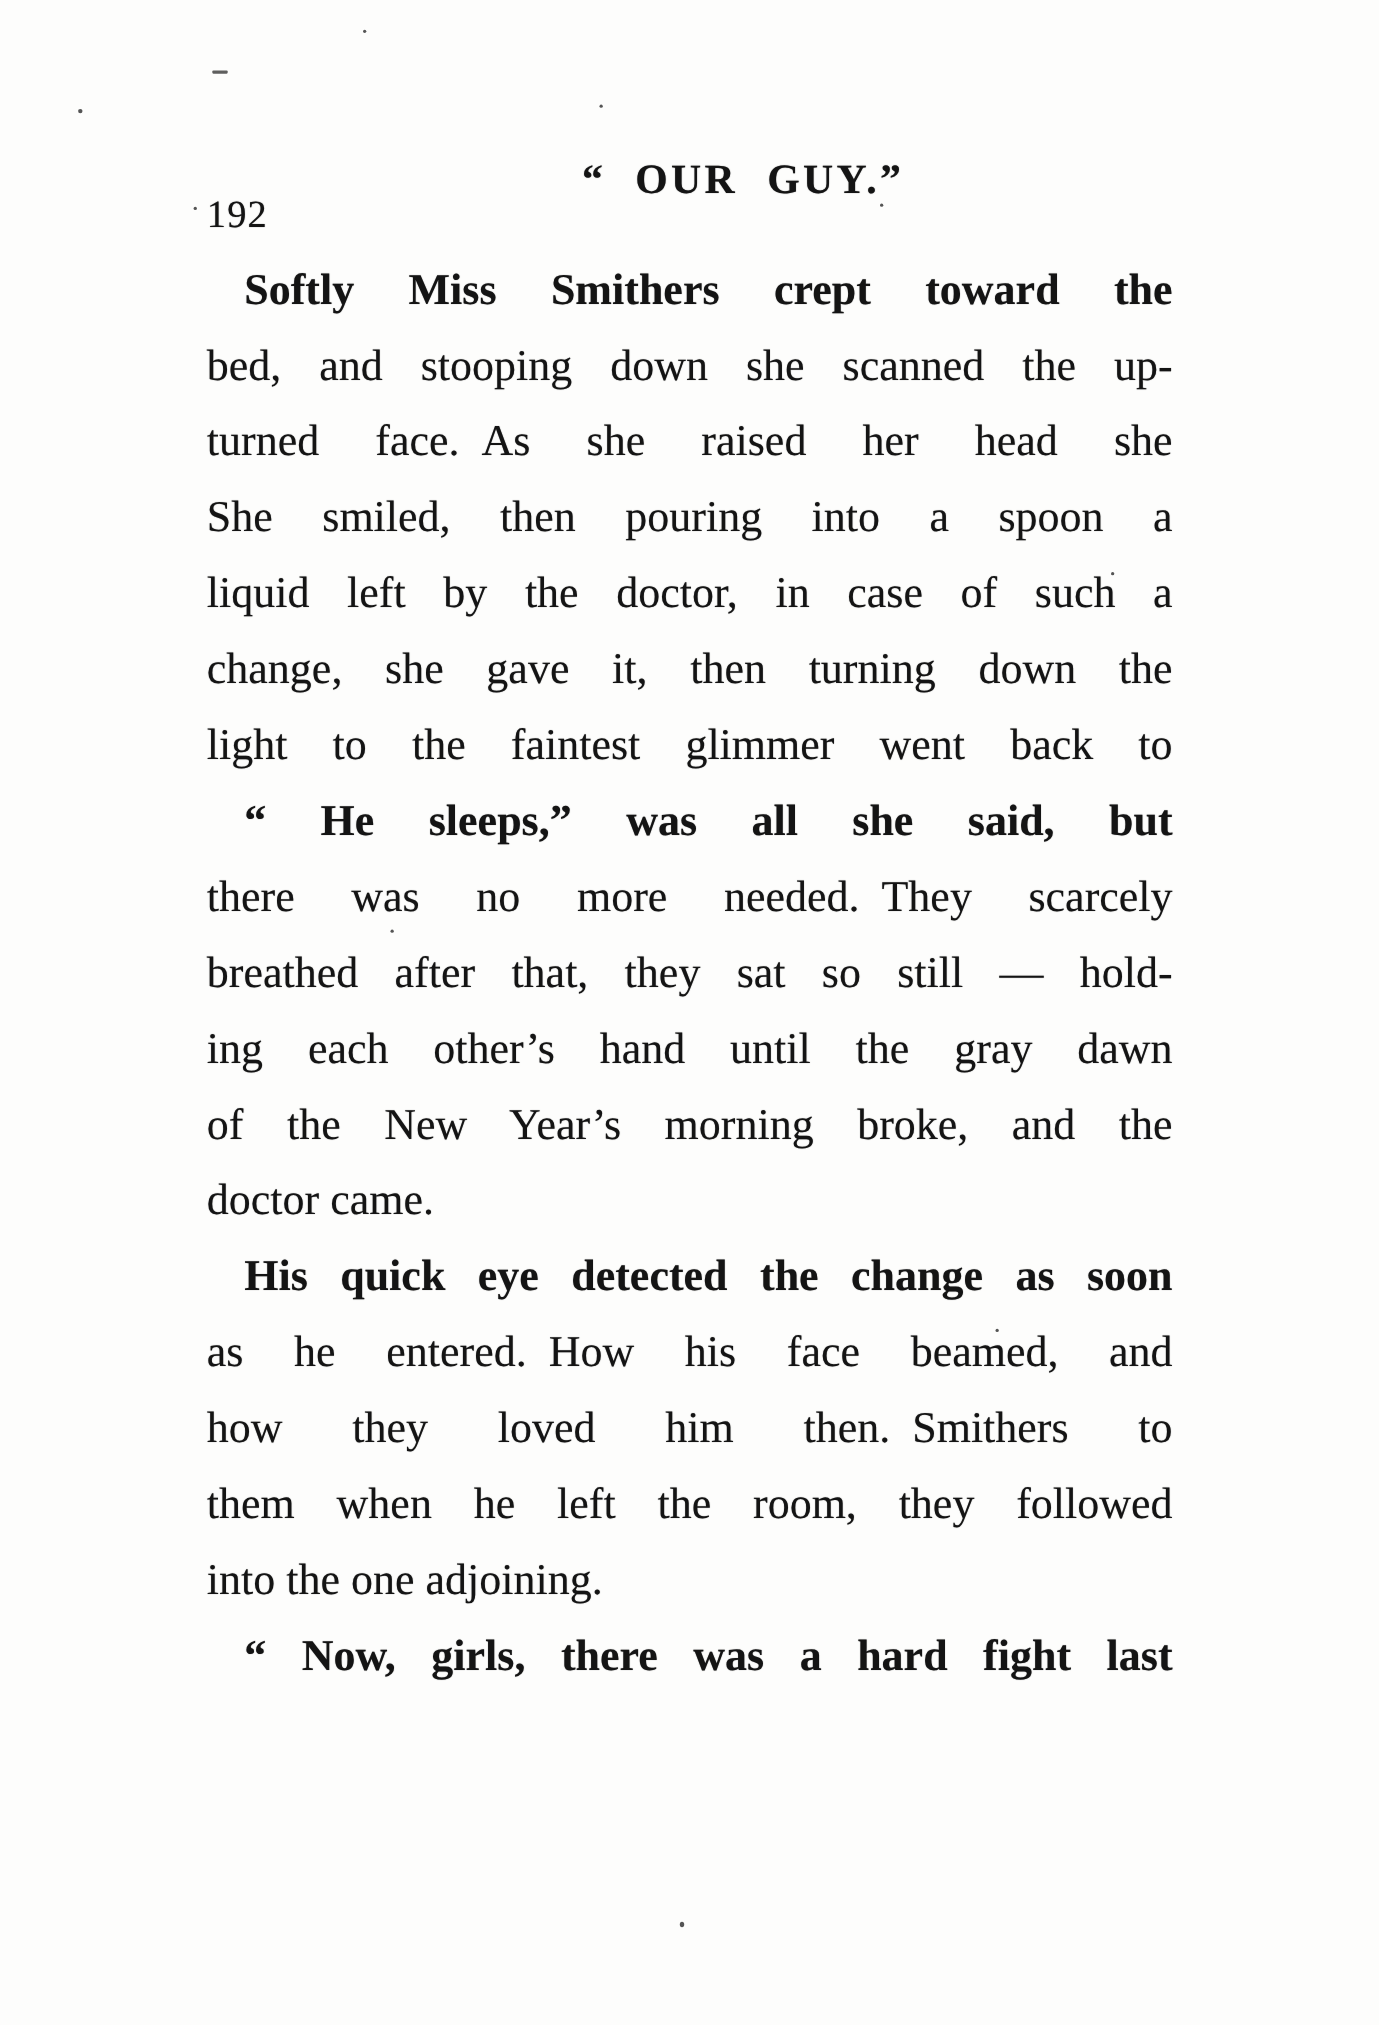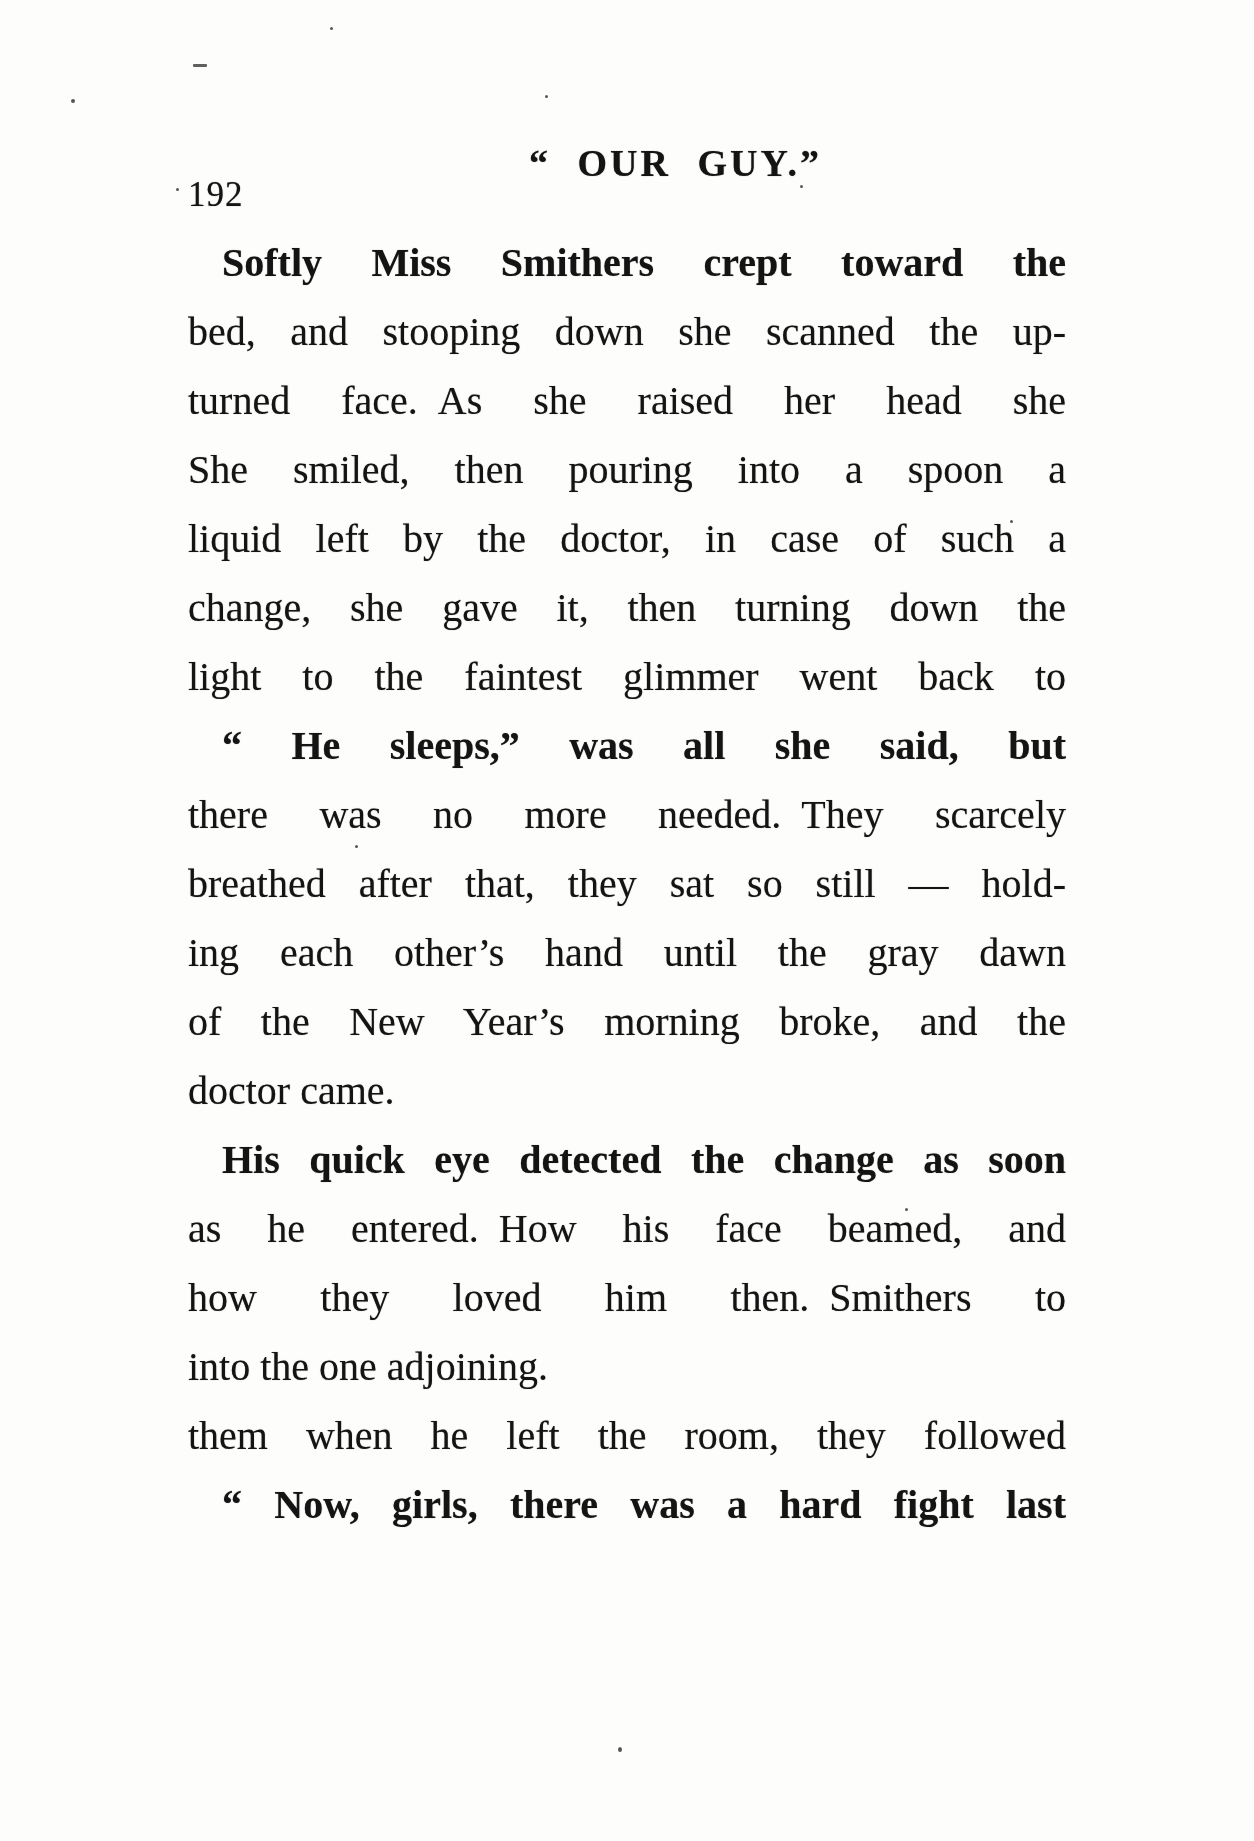--- a/index.html
+++ b/index.html
@@ -71,22 +71,22 @@
       <div class="line">light to the faintest glimmer went back to</div>
       <div class="line indent">“ He sleeps,” was all she said, but</div>
       <div class="line">there was no more needed. They scarcely</div>
       <div class="line">breathed after that, they sat so still — hold-</div>
       <div class="line">ing each other’s hand until the gray dawn</div>
       <div class="line">of the New Year’s morning broke, and the</div>
       <div class="line end">doctor came.</div>
       <div class="line indent">His quick eye detected the change as soon</div>
       <div class="line">as he entered. How his face beamed, and</div>
       <div class="line">how they loved him then. Smithers to</div>
+      <div class="line">them when he left the room, they followed</div>
       <div class="line end">into the one adjoining.</div>
-      <div class="line">them when he left the room, they followed</div>
       <div class="line indent">“ Now, girls, there was a hard fight last</div>
     </div>
 
   <div class="dash" style="left:193px;top:64px;"></div>
   <div class="speck" style="left:71px;top:99px;"></div>
   <div class="speck" style="left:176px;top:188px;width:3px;height:3px;"></div>
   <div class="speck" style="left:330px;top:27px;width:3px;height:3px;"></div>
   <div class="speck" style="left:545px;top:95px;width:3px;height:3px;"></div>
   <div class="speck" style="left:800px;top:185px;width:3px;height:3px;"></div>
   <div class="speck" style="left:355px;top:845px;width:3px;height:3px;"></div>

